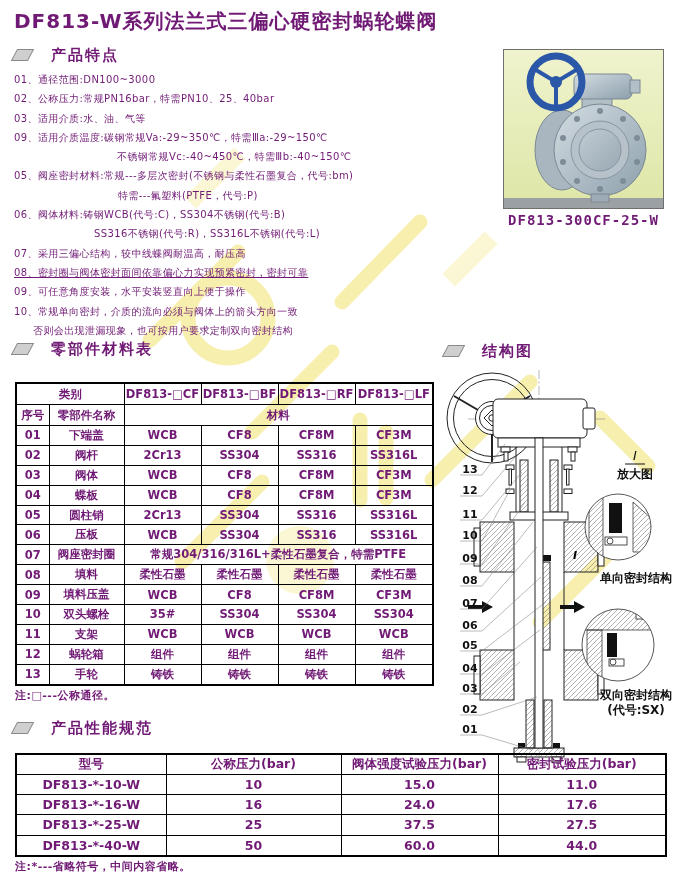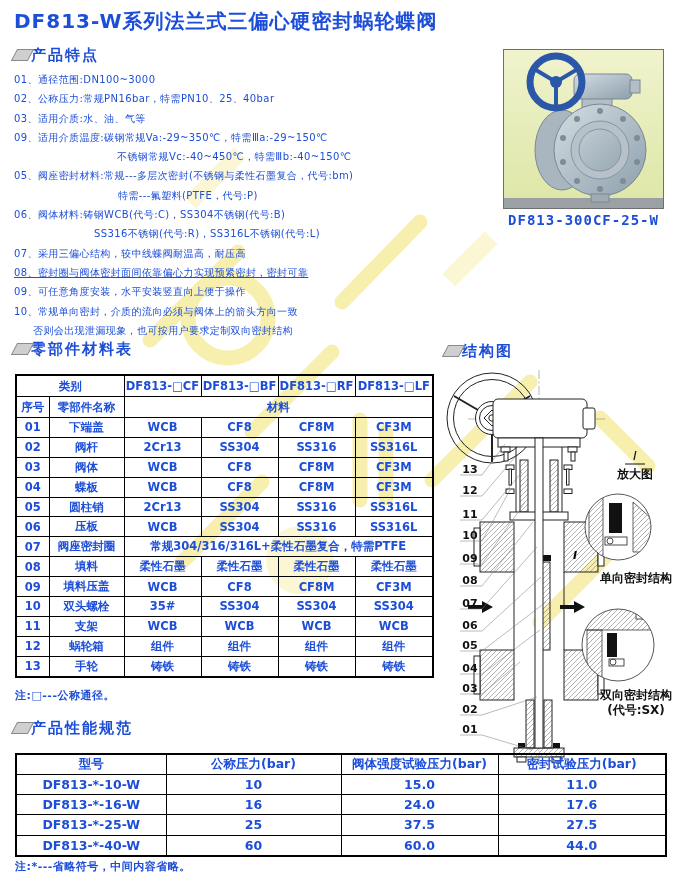--- a/index.html
+++ b/index.html
@@ -1,38 +1,38 @@
 <!DOCTYPE html>
 <html><head>
 <meta charset="utf-8">
 <style>
   html,body{margin:0;padding:0;background:#fff;}
   .page{position:relative;width:680px;height:886px;background:#fff;overflow:hidden;
-        font-family:"DejaVu Sans","Liberation Sans",sans-serif;color:#1d4ed8;}
+        font-family:"DejaVu Sans","Liberation Sans",sans-serif;color:#701a75;}
   .abs{position:absolute;}
   
   #watermark{position:absolute;left:0;top:0;z-index:0;pointer-events:none;}
   .content{position:absolute;left:0;top:0;width:680px;height:886px;z-index:1;}
   
   .doc-title{left:14px;top:8px;font-size:20px;font-weight:bold;letter-spacing:1px;white-space:nowrap;}
   
-  .sec-head{display:flex;align-items:center;gap:0;height:18px;}
+  .sec-head{display:flex;align-items:center;gap:20px;height:18px;}
   .para-icon{display:inline-block;width:15px;height:10px;background:#cfcfcf;border:1px solid #8a8a8a;
              transform:skewX(-28deg);}
   .sec-title{font-size:15px;font-weight:bold;letter-spacing:2px;white-space:nowrap;}
   
   #features-list{left:14px;top:70px;width:480px;}
   .feat-line{font-size:10px;line-height:19.3px;letter-spacing:0.4px;white-space:nowrap;font-weight:500;}
   
   .photo-frame{left:503px;top:49px;width:161px;height:160px;border:1px solid #6f6f6f;box-sizing:border-box;background:#e9eec1;}
   .photo-caption{left:497px;top:212px;width:173px;text-align:center;font-size:14px;letter-spacing:1px;
                  font-family:"DejaVu Sans Mono","Liberation Mono",monospace;font-weight:bold;}
   
   table{border-collapse:collapse;table-layout:fixed;}
-  #parts-table{left:15px;top:374px;width:417px;border:2px solid #000;padding-left:44px;}
+  #parts-table{left:15px;top:382px;width:417px;border:2px solid #000;padding-left:44px;}
   #parts-table th,#parts-table td{border:1px solid #000;padding:0;text-align:center;vertical-align:middle;
        font-size:11.5px;font-weight:bold;white-space:nowrap;overflow:hidden;}
   #parts-table thead th{height:20px;}
   #parts-table tbody td{height:18.9px;}
   #perf-table{left:15px;top:753px;width:650px;border:2px solid #000;}
   #perf-table th,#perf-table td{border:1px solid #000;padding:0;text-align:center;vertical-align:middle;
        font-size:12.5px;font-weight:bold;white-space:nowrap;}
   #perf-table thead th{height:19px;}
   #perf-table tbody td{height:19.2px;}
   .tnote{font-size:11px;font-weight:bold;letter-spacing:0.5px;white-space:nowrap;}
@@ -460,21 +460,21 @@
             <td>17.6</td>
           </tr>
           <tr>
             <td>DF813-*-25-W</td>
             <td>25</td>
             <td>37.5</td>
             <td>27.5</td>
           </tr>
           <tr>
             <td>DF813-*-40-W</td>
-            <td>60</td>
+            <td>50</td>
             <td>60.0</td>
             <td>44.0</td>
           </tr>
         </tbody>
     </table>
     <div class="abs tnote" style="left:15px;top:859px">注:*---省略符号，中间内容省略。</div>
 
   </div>
 </div>
 

